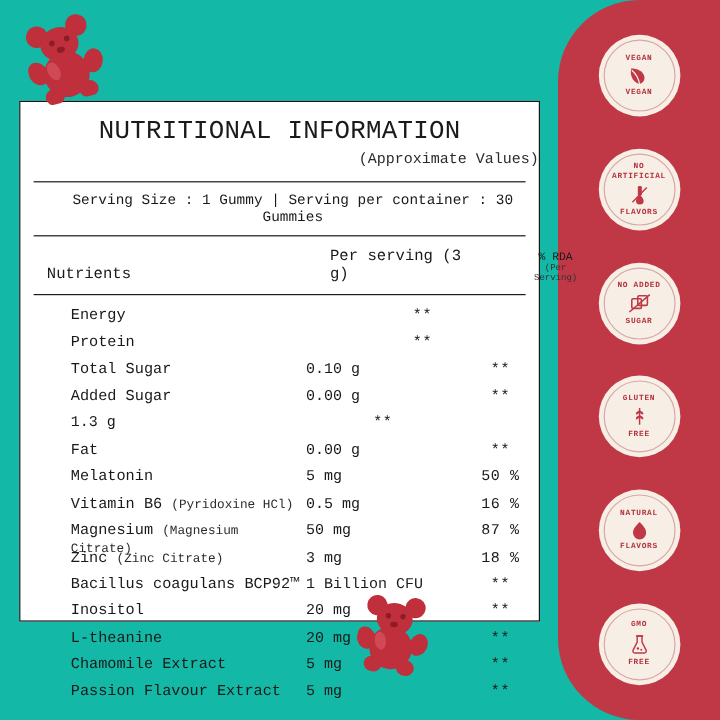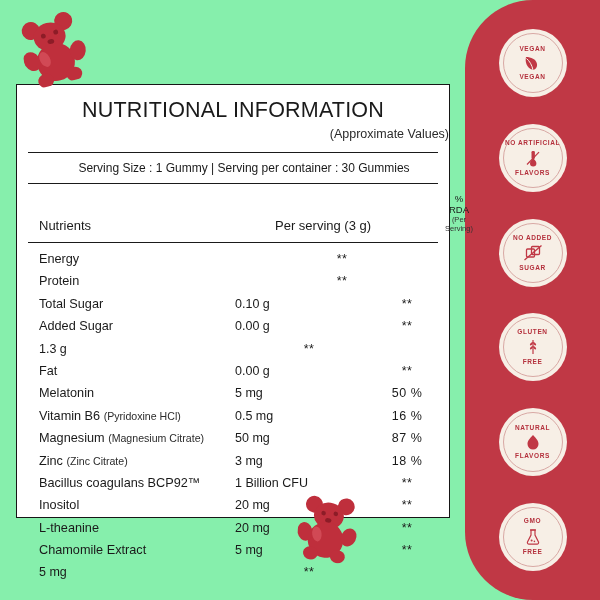--- a/index.html
+++ b/index.html
@@ -6,21 +6,22 @@
   html, body {
     margin: 0; padding: 0;
     width: 600px; height: 600px;
     background: #ffffff;
     font-family: "Liberation Sans", sans-serif;
     overflow: hidden;
   }
   #page {
     position: relative;
     width: 600px; height: 600px;
-    background: #86efac;
+    background: #14b8a6;
+    font-family: Liberation Mono, monospace;
   }
 
   
   .side-band {
     position: absolute;
     top: 0; right: 0;
     width: 135px; height: 600px;
     background: #c03845;
     border-top-left-radius: 68px;
     border-bottom-left-radius: 68px;
@@ -117,20 +118,21 @@
   .col-rda .rda-sub  { font-size: 7.5px; display: block; color: #333; }
   .rows {
     padding: 9px 0 0 22px;
   }
   .row {
     display: flex;
     align-items: baseline;
     font-size: 12.7px;
     color: #1a1a1a;
     height: 22.4px;
+    margin-left: 20px;
   }
   .row .name small {
     font-size: 10.6px;
     color: #2b2b2b;
   }
   .row .val { font-size: 12.5px; }
   .row .rda { font-size: 12.5px; letter-spacing: 0.5px; }
 
   
   .gummy { position: absolute; }
@@ -300,20 +302,21 @@
           <div class="name col-nutrient"><span>L-theanine</span></div>
           <div class="val col-serving">20 mg</div>
           <div class="rda col-rda">**</div>
         </div>
         <div class="row">
           <div class="name col-nutrient"><span>Chamomile Extract</span></div>
           <div class="val col-serving">5 mg</div>
           <div class="rda col-rda">**</div>
         </div>
         <div class="row">
+          <div class="name col-nutrient"><span>Passion Flavour Extract</span></div>
           <div class="val col-serving">5 mg</div>
           <div class="rda col-rda">**</div>
         </div>
       </div>
   </div>
 
   <div class="gummy gummy-tl">
     <svg width="64" height="72" viewBox="0 0 64 72">
       <g fill="#bf2f3c">
         <circle cx="14" cy="14" r="9"></circle>

